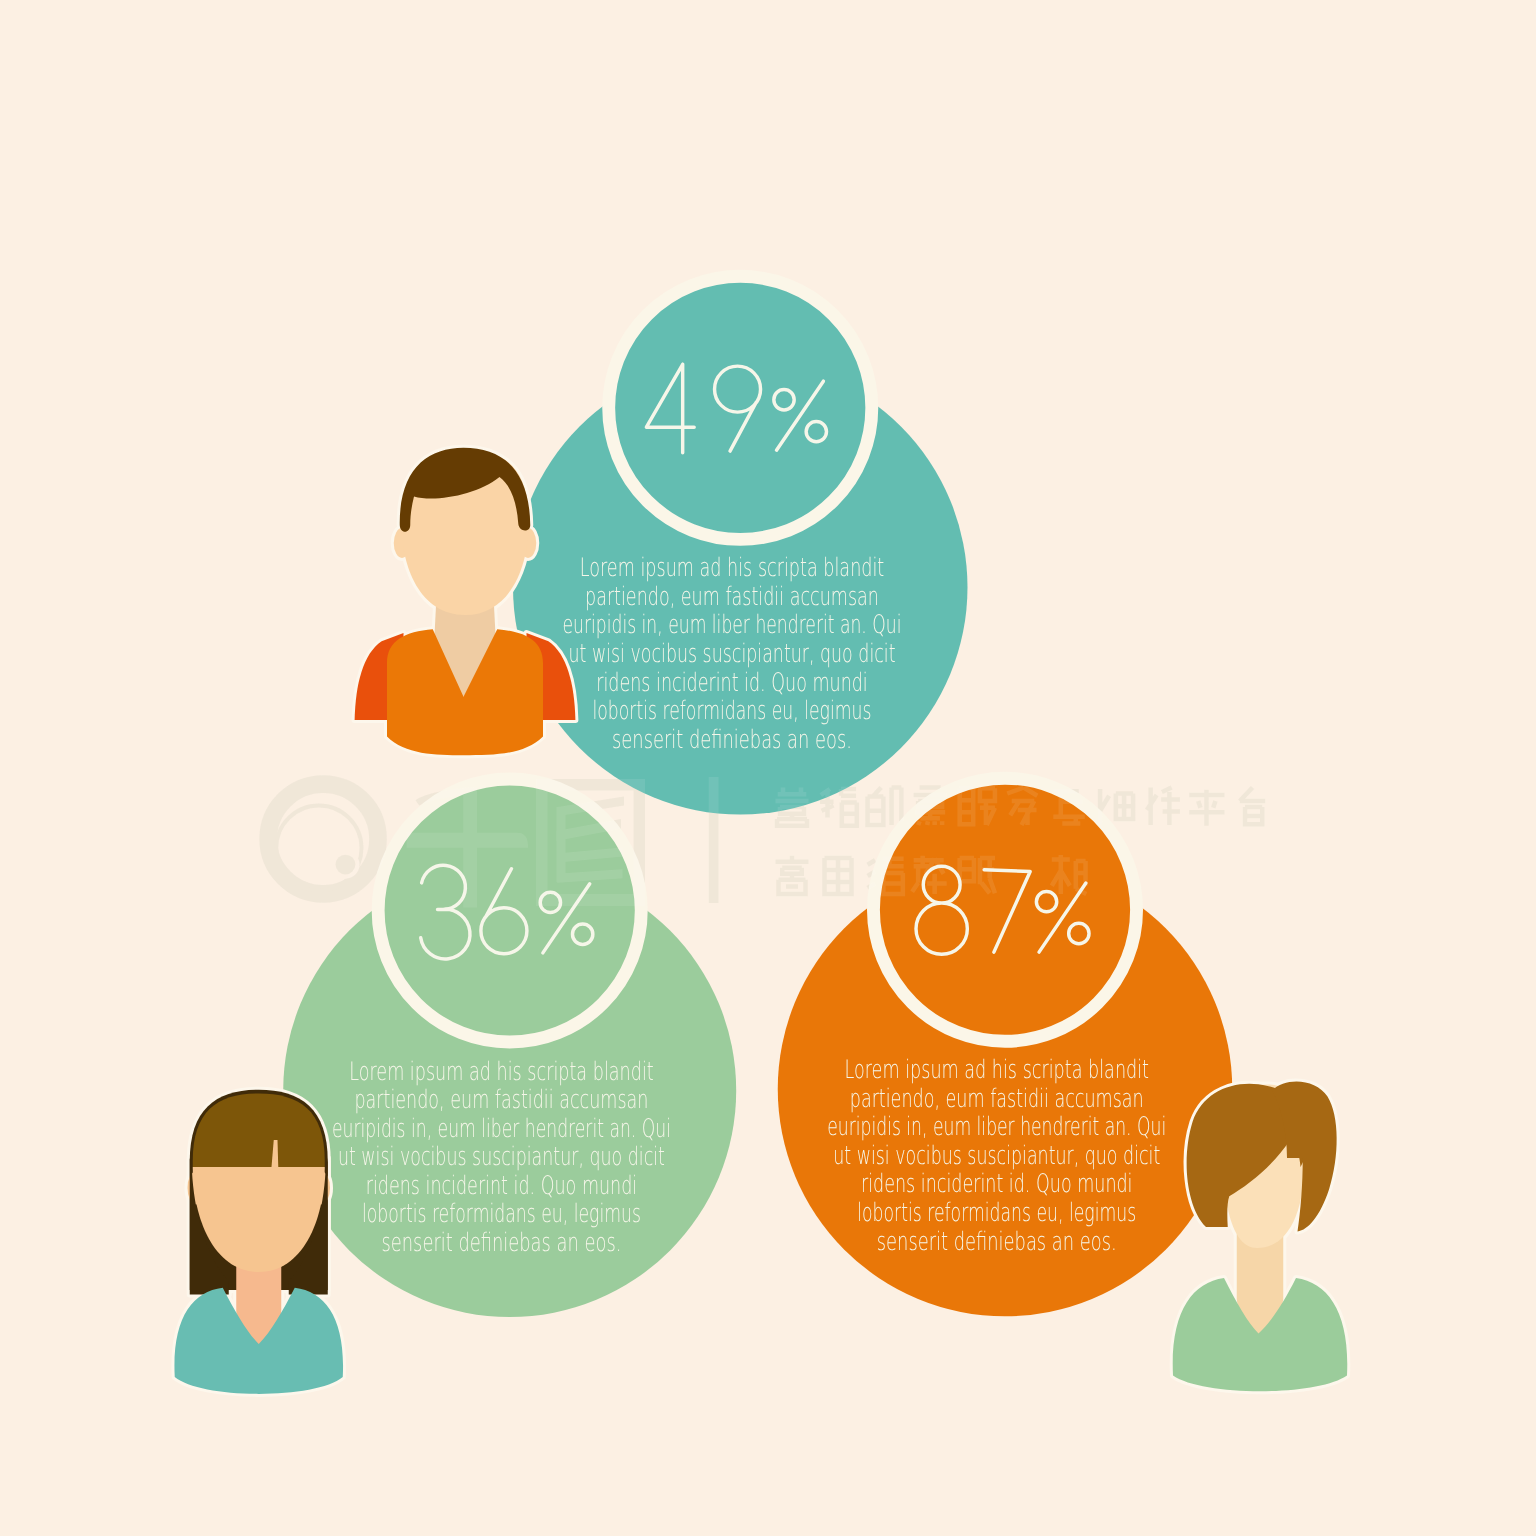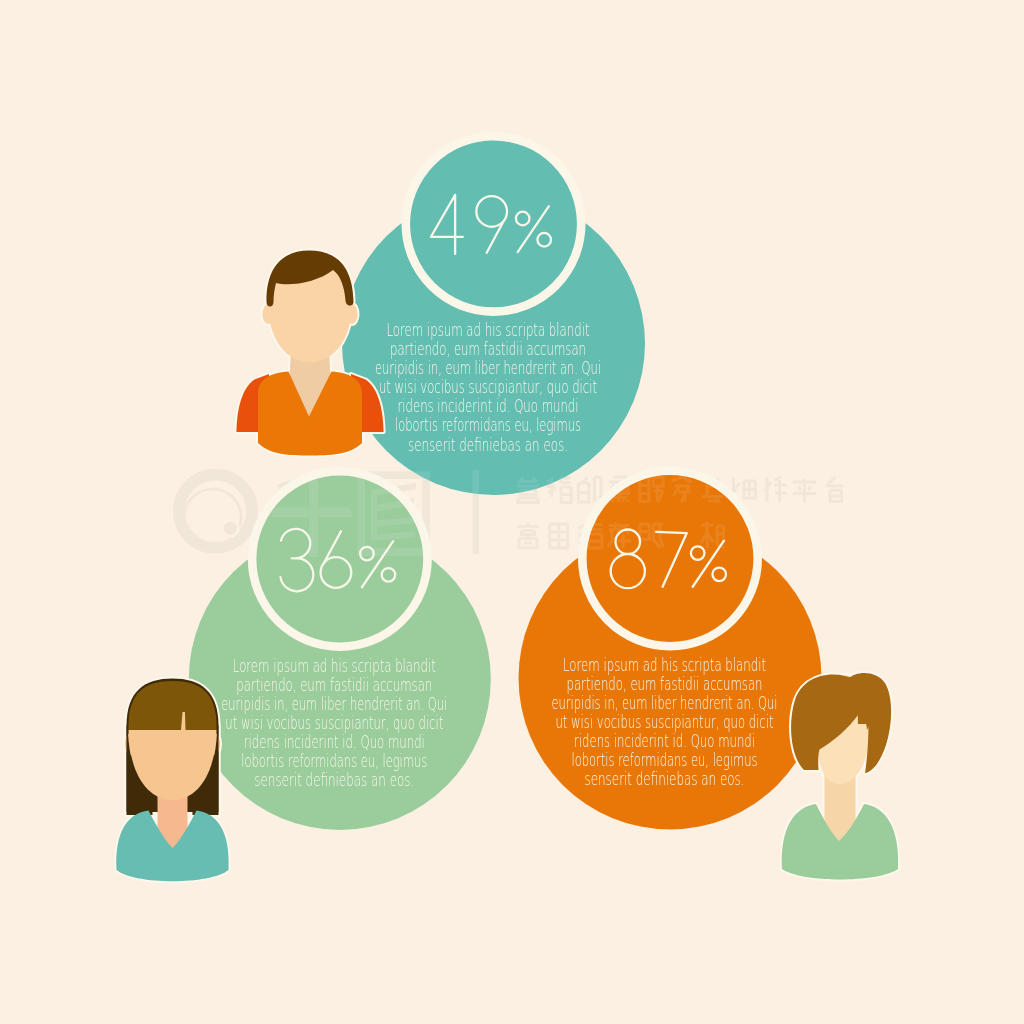--- a/index.html
+++ b/index.html
@@ -1,19 +1,19 @@
 <!DOCTYPE html>
 <html><head>
 <meta charset="utf-8">
 <title>Infographic</title>
 <style>
   html,body{margin:0;padding:0;}
   body{width:1024px;height:1024px;overflow:hidden;background:#FCF0E3;
        font-family:"Liberation Sans",sans-serif;}
-  #stage{position:relative;width:1024px;height:748px;}
+  #stage{position:relative;width:1024px;height:748px;margin-top:48px;}
   svg.full{position:absolute;left:0;top:0;width:1024px;height:1024px;display:block;}
 </style>
 </head>
 <body>
 
 <div id="stage">
   <svg class="full" id="art" viewBox="0 0 1024 1024">
       <rect x="0" y="0" width="1024" height="1024" fill="#FCF0E3"></rect>
       <g>
         <g>

